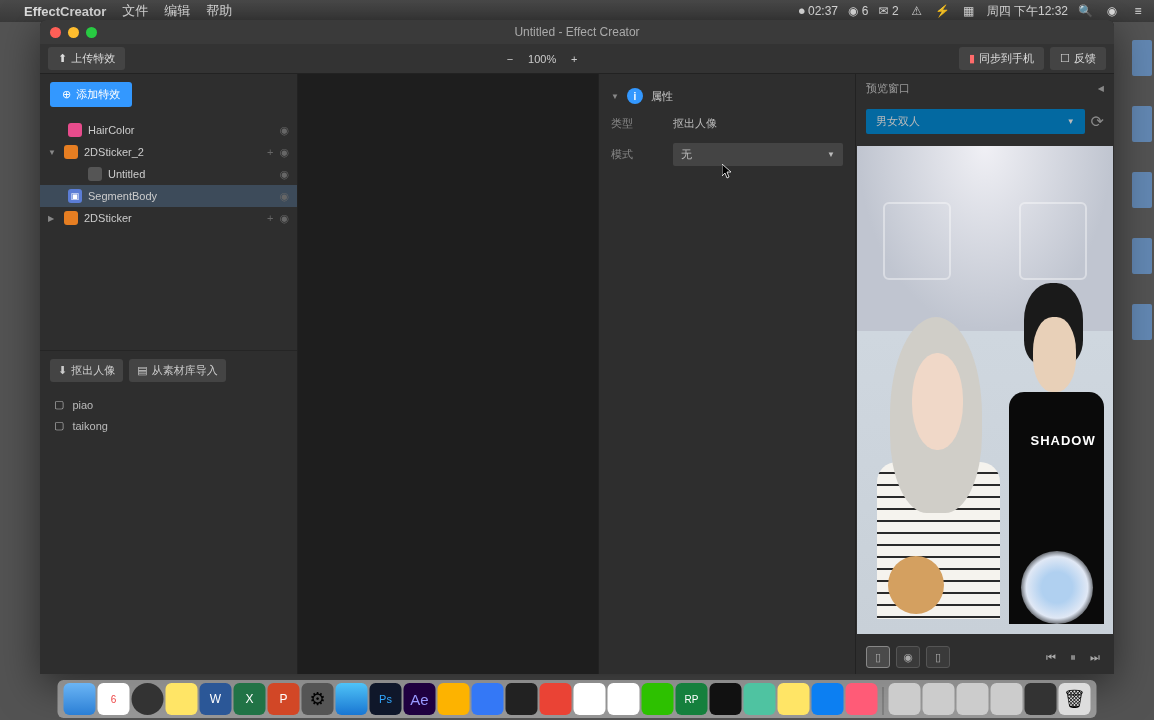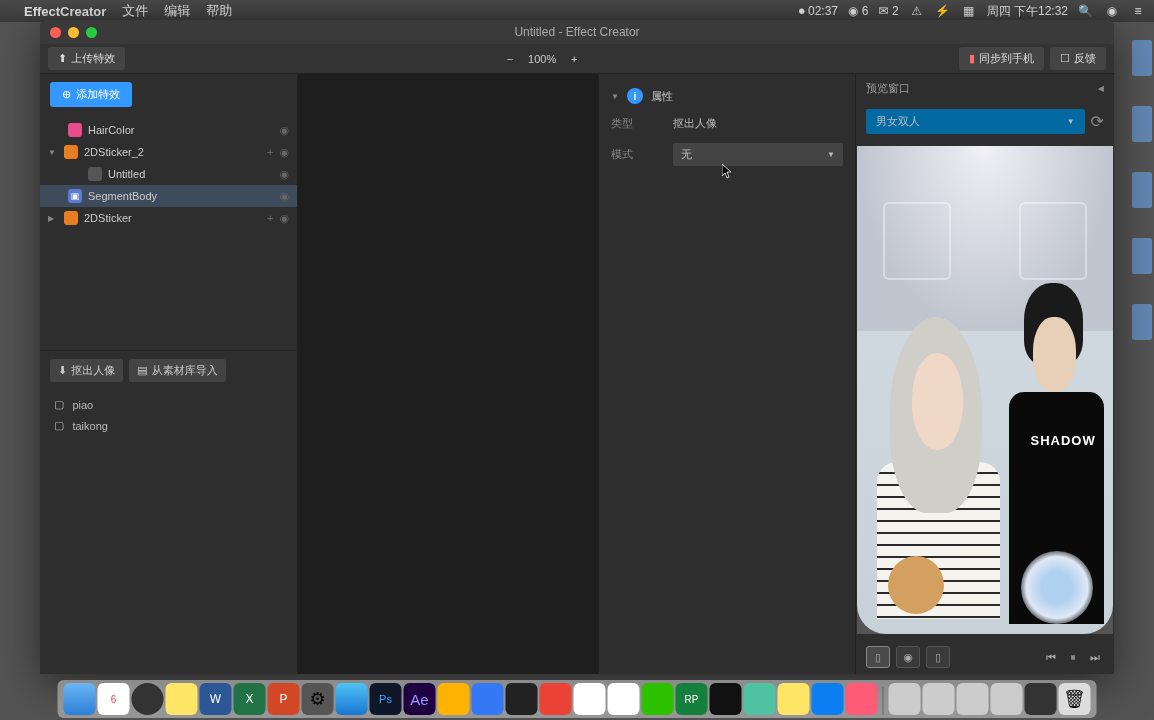--- a/index.html
+++ b/index.html
@@ -71,21 +71,21 @@
     .param-label { color: #888; font-size: 11px; width: 50px; }
     .param-value { color: #bbb; font-size: 11px; }
     .param-select { flex: 1; background: #444; color: #bbb; font-size: 11px; padding: 4px 8px; border-radius: 2px; display: flex; align-items: center; justify-content: space-between; cursor: pointer; }
     
     
     .preview-header { display: flex; align-items: center; justify-content: space-between; padding: 7px 10px; }
     .preview-header-text { color: #999; font-size: 11px; }
     .preview-dropdown { margin: 6px 10px; background: #0369a1; color: #bbb; font-size: 11px; padding: 5px 10px; border-radius: 2px; display: flex; align-items: center; justify-content: space-between; cursor: pointer; }
     .preview-refresh { color: #888; cursor: pointer; }
     .preview-image { margin: 6px 1px; flex: 1; background: #555; position: relative; overflow: hidden; }
-    .preview-mock { width: 100%; height: 100%; background: linear-gradient(180deg, #b8c8d8 0%, #d0d8e0 30%, #c8d0d8 100%); position: relative; border-radius: 29px; }
+    .preview-mock { width: 100%; height: 100%; background: linear-gradient(180deg, #b8c8d8 0%, #d0d8e0 30%, #c8d0d8 100%); position: relative; }
     .ceiling { position: absolute; top: 0; left: 0; right: 0; height: 38%; background: radial-gradient(ellipse at center top, #f0f0f5 0%, #c0c5d0 70%); }
     .ceiling::before, .ceiling::after { content: ''; position: absolute; top: 30%; width: 25%; height: 40%; border: 2px solid rgba(255,255,255,0.4); border-radius: 6px; }
     .ceiling::before { left: 10%; }
     .ceiling::after { right: 10%; }
     .person1 { position: absolute; left: 8%; top: 35%; width: 48%; height: 62%; }
     .p1-hair { position: absolute; top: 0; left: 10%; width: 75%; height: 65%; background: #d0cec8; border-radius: 50% 50% 40% 40%; }
     .p1-face { position: absolute; top: 12%; left: 28%; width: 42%; height: 32%; background: #f0d8c8; border-radius: 48%; }
     .p1-body { position: absolute; top: 48%; left: 0; width: 100%; height: 52%; background: repeating-linear-gradient(180deg, #f5f3ee 0px, #f5f3ee 10px, #2a2a2a 10px, #2a2a2a 12px); border-radius: 20px 20px 0 0; }
     .person2 { position: absolute; right: 2%; top: 28%; width: 42%; height: 70%; }
     .p2-hair { position: absolute; top: 0; left: 22%; width: 55%; height: 24%; background: #1a1a1a; border-radius: 45% 45% 30% 30%; }

